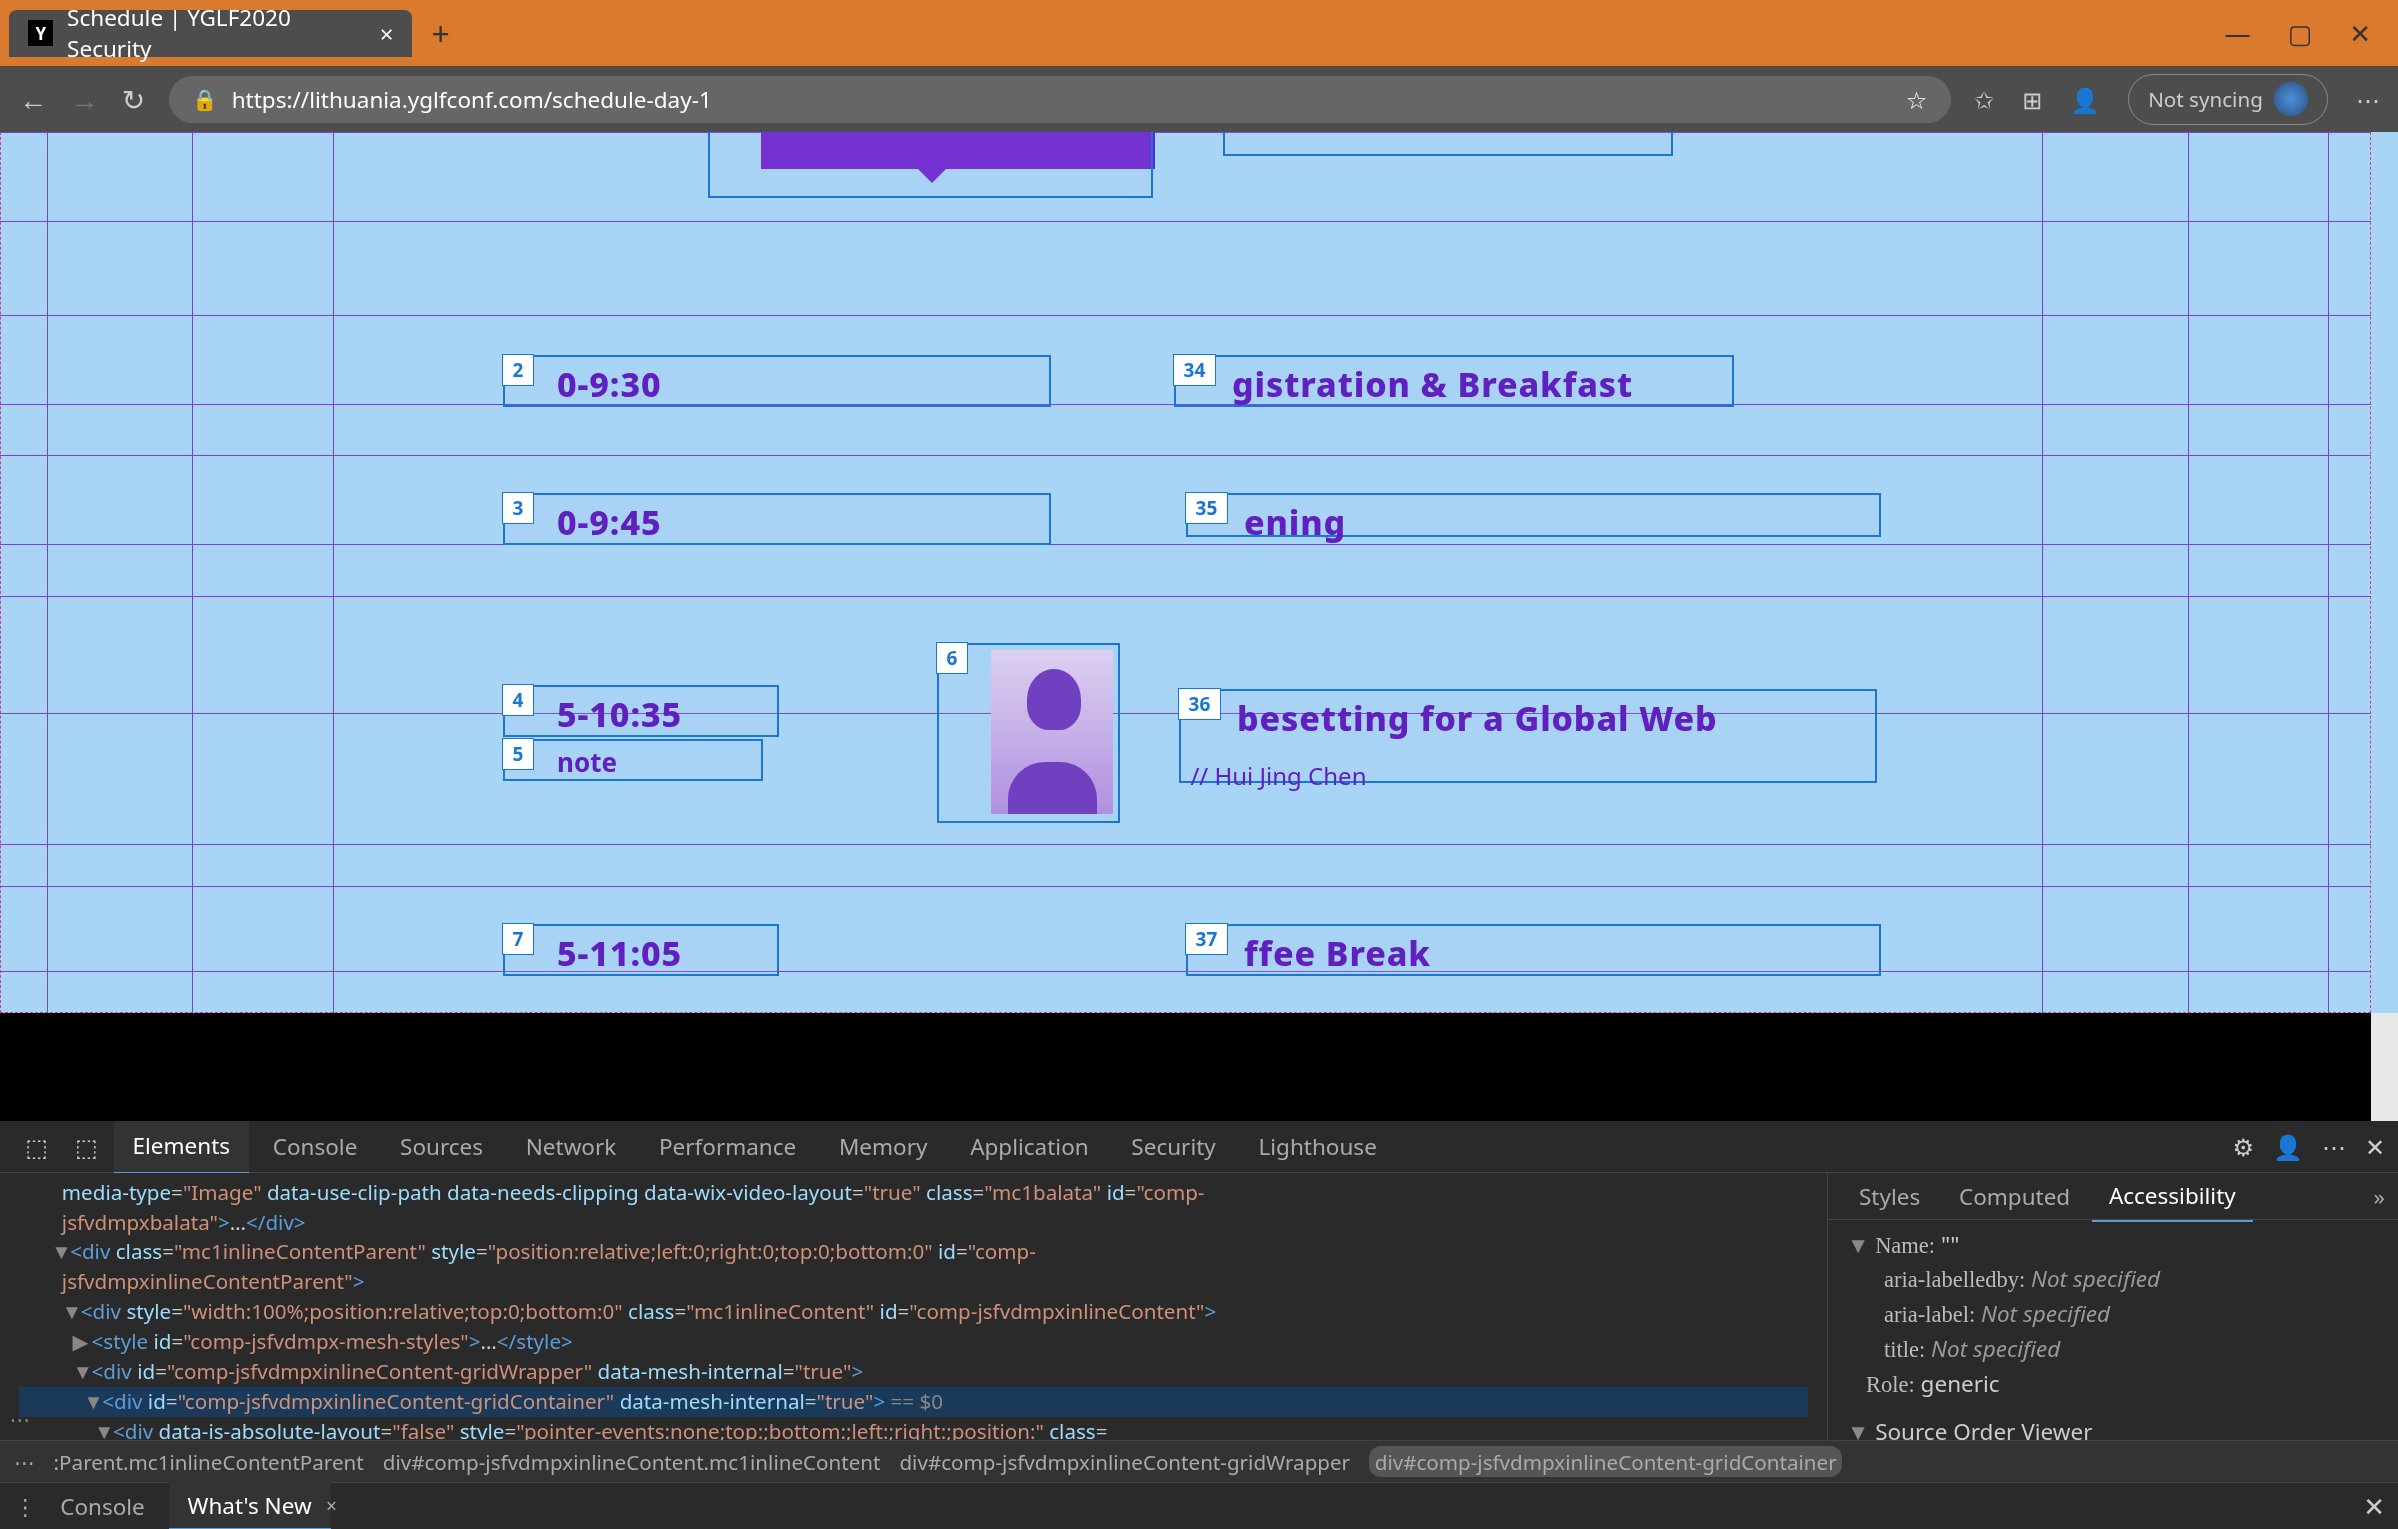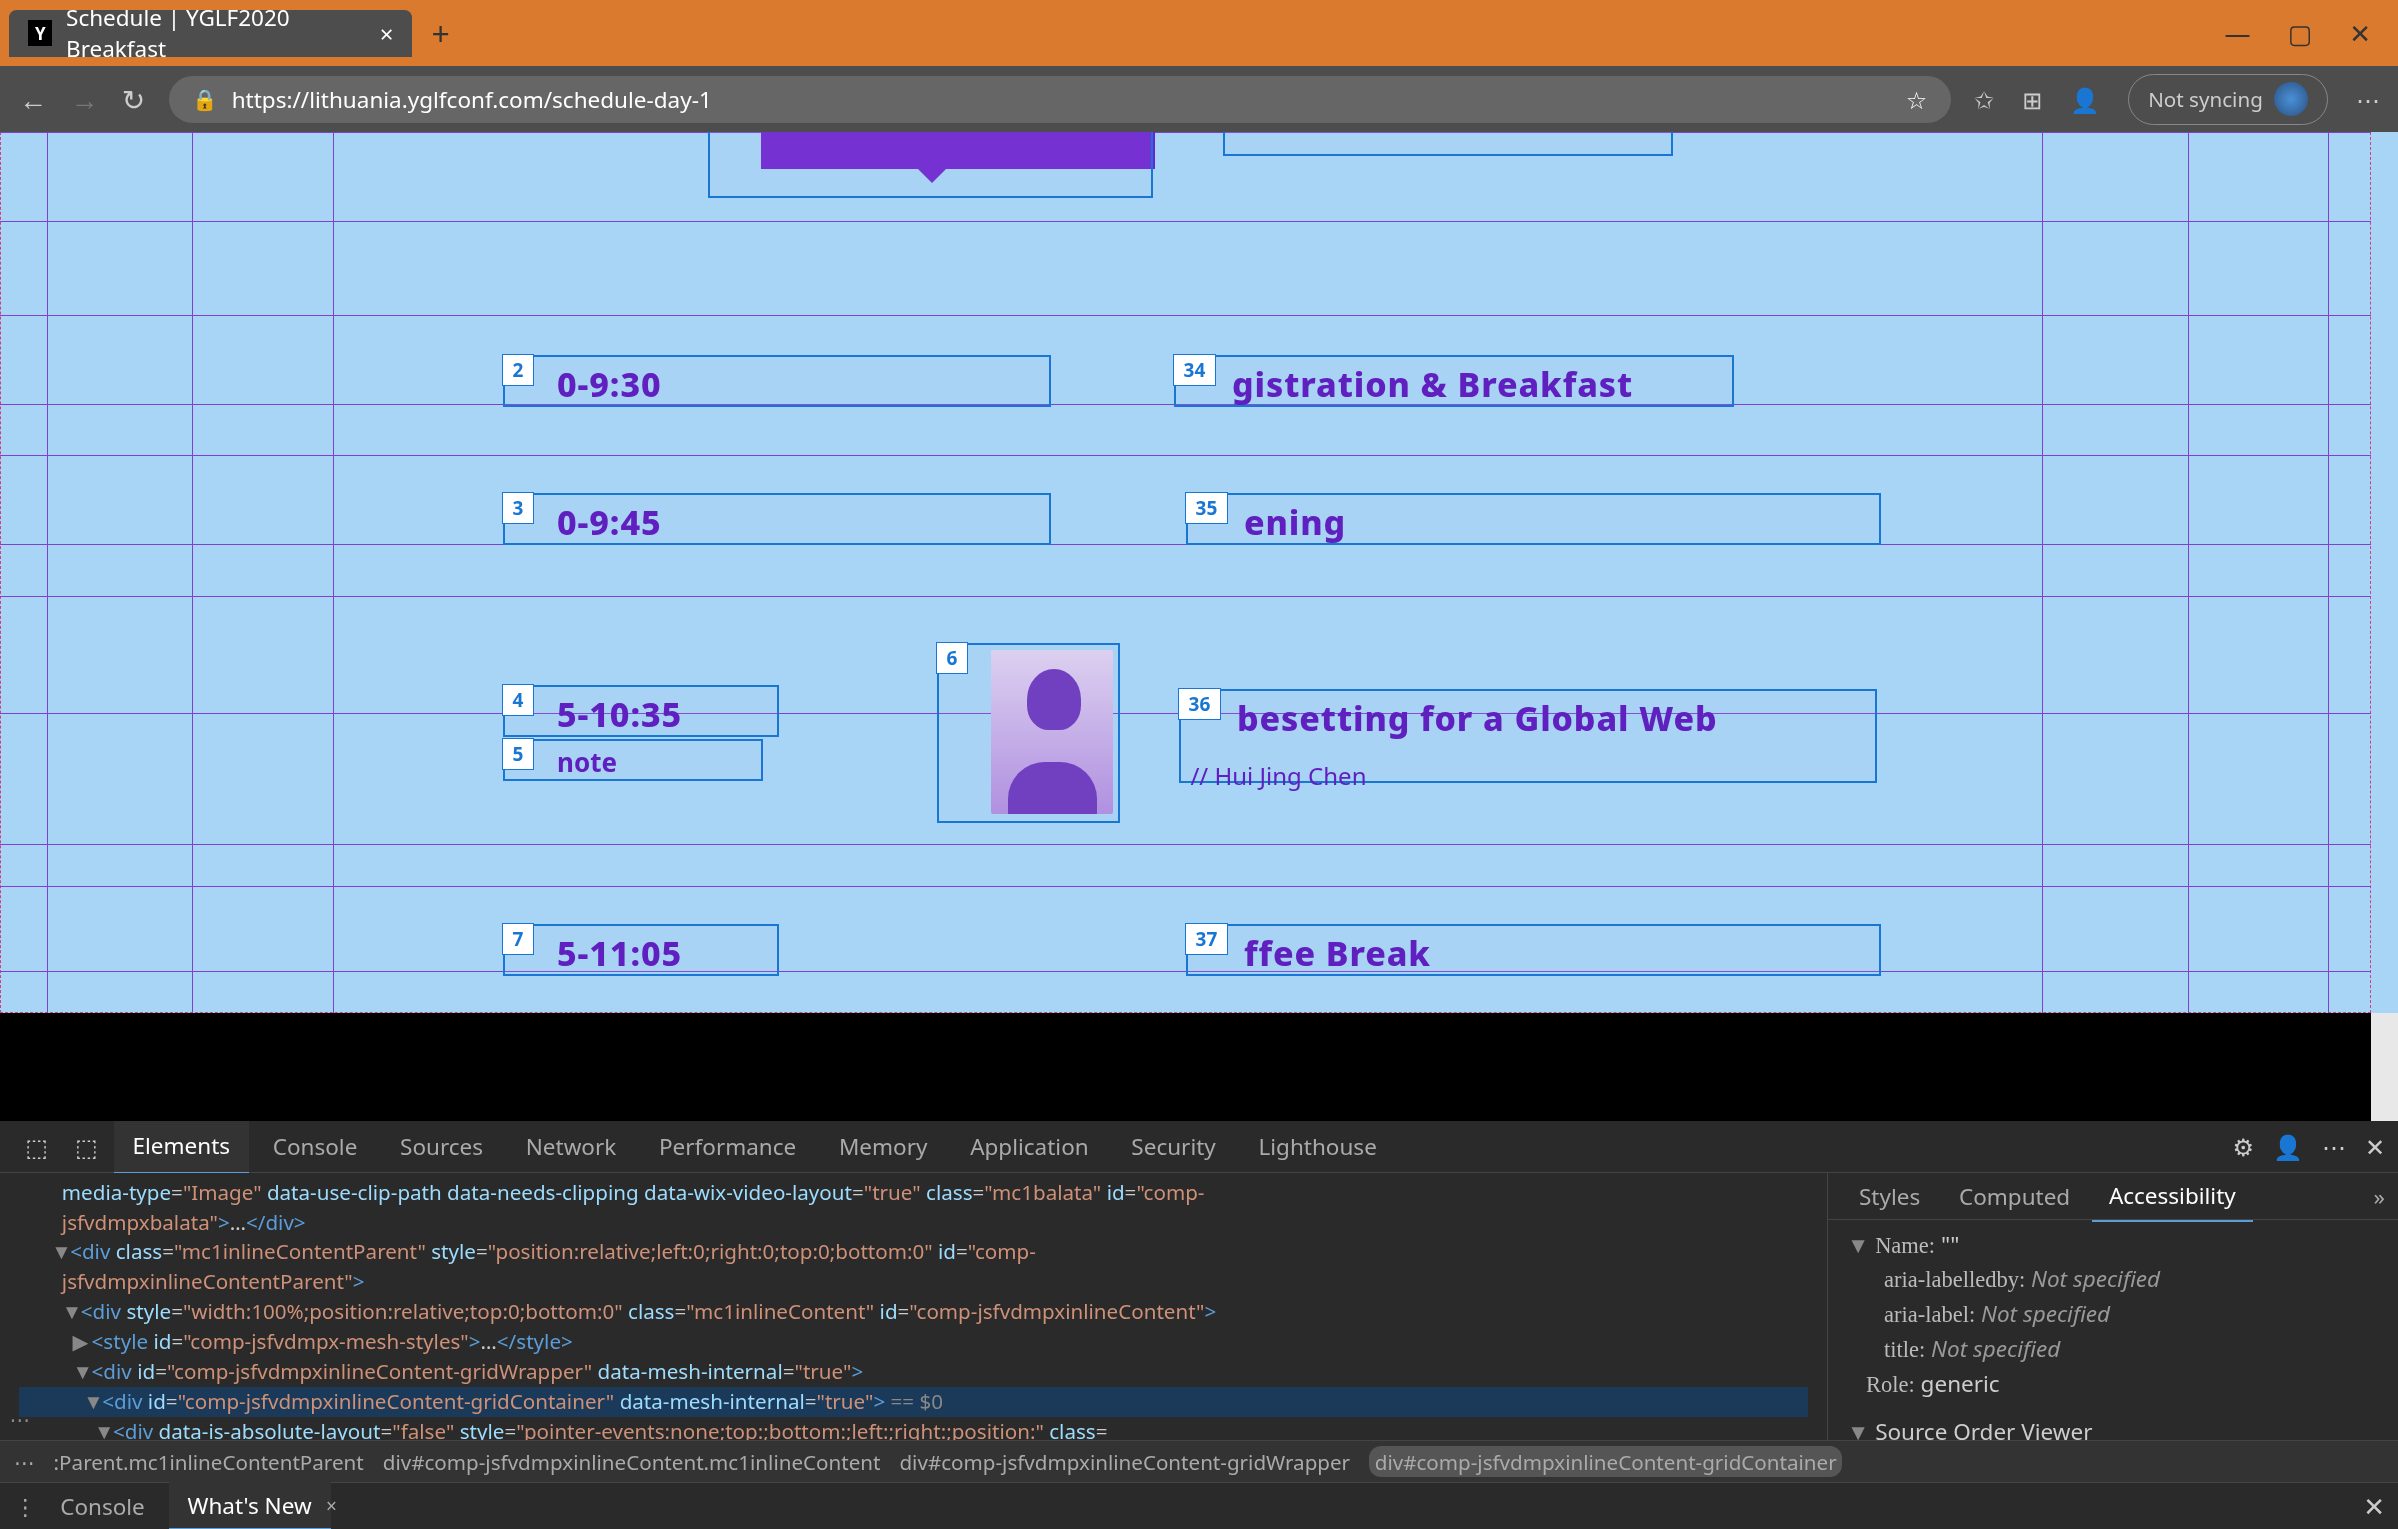--- a/index.html
+++ b/index.html
@@ -99,21 +99,21 @@
 
 .dots { color: #aaa; }
 </style>
 </head>
 <body>
 
 <div class="browser-chrome">
   <div class="tab-bar">
     <div class="tab">
       <span class="tab-favicon">Y</span>
-      <span>Schedule | YGLF2020 Breakfast</span>
+      <span>Schedule | YGLF2020 Security</span>
       <span class="tab-close">×</span>
     </div>
     <span class="new-tab">+</span>
   </div>
   <div class="window-controls">
     <span>—</span>
     <span>▢</span>
     <span>✕</span>
   </div>
 </div>
@@ -184,21 +184,21 @@
     </div>
     <div class="ov" style="top:223px;left:1174px;width:560px;height:52px">
       <span class="ov-num">34</span>
       <span class="sched-title" style="position:absolute;left:56px;top:3.7px">gistration &amp; Breakfast</span>
     </div>
 
     <div class="ov" style="top:361px;left:503px;width:548px;height:52px">
       <span class="ov-num">3</span>
       <span class="sched-time" style="position:absolute;left:52px;top:3.7px">0-9:45</span>
     </div>
-    <div class="ov" style="top:361px;left:1186px;width:695px;height:52px">
+    <div class="ov" style="top:361px;left:1186px;width:695px;height:44px">
       <span class="ov-num">35</span>
       <span class="sched-title" style="position:absolute;left:56px;top:3.7px">ening</span>
     </div>
 
     <div class="ov" style="top:553px;left:503px;width:276px;height:52px">
       <span class="ov-num">4</span>
       <span class="sched-time" style="position:absolute;left:52px;top:3.7px">5-10:35</span>
     </div>
     <div class="ov" style="top:607px;left:503px;width:260px;height:42px">
       <span class="ov-num">5</span>

